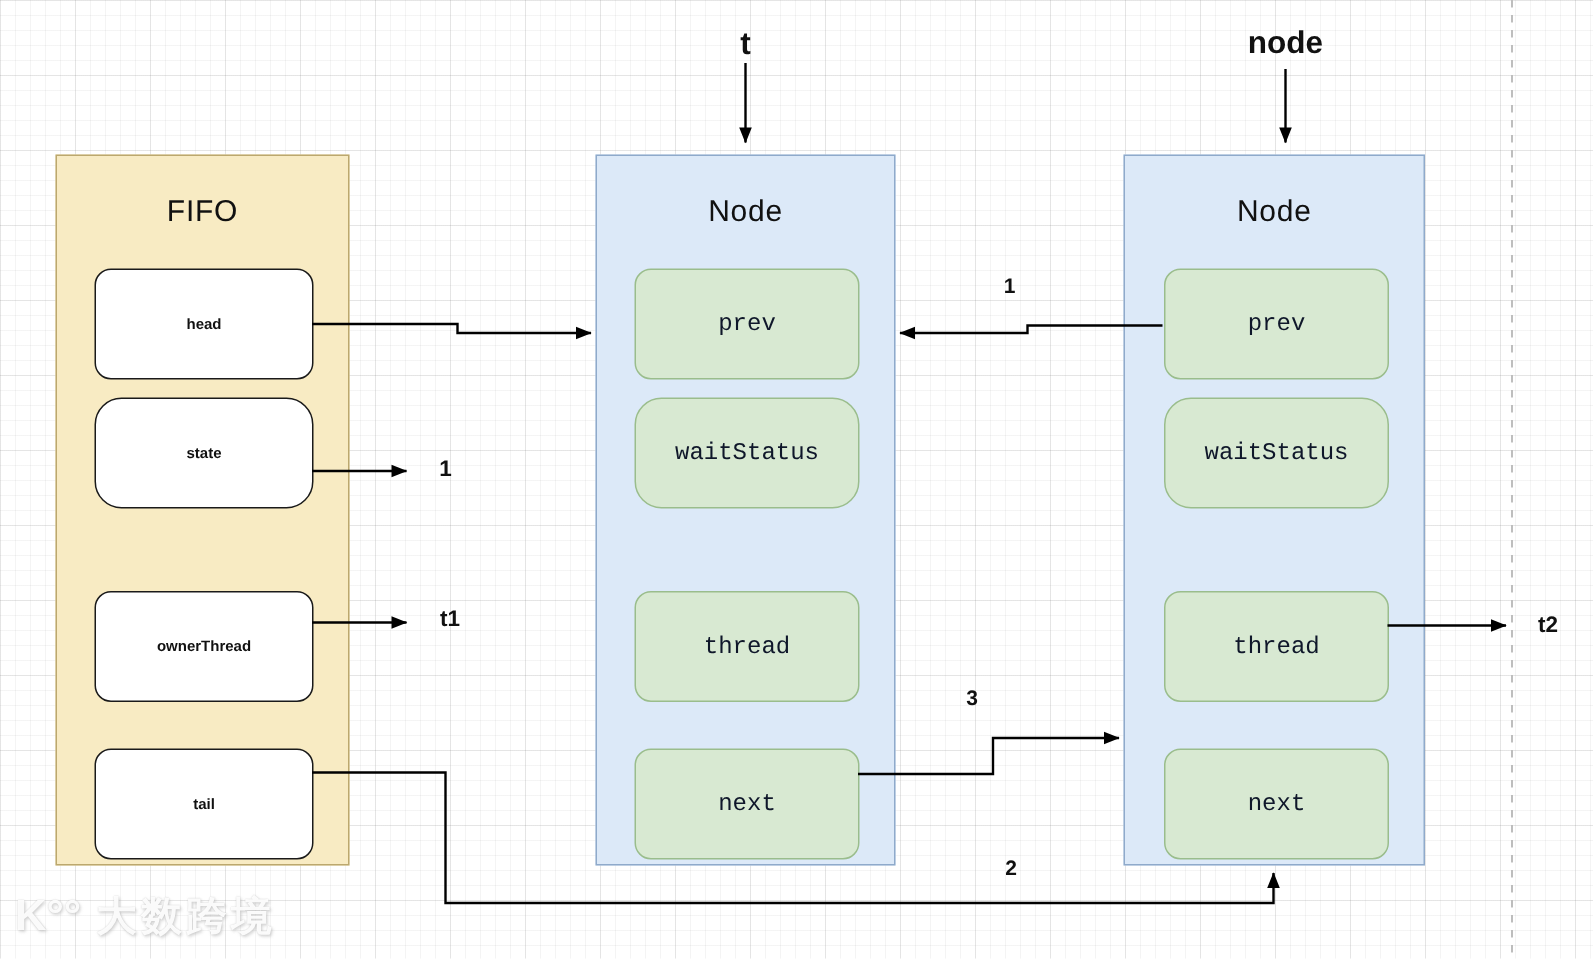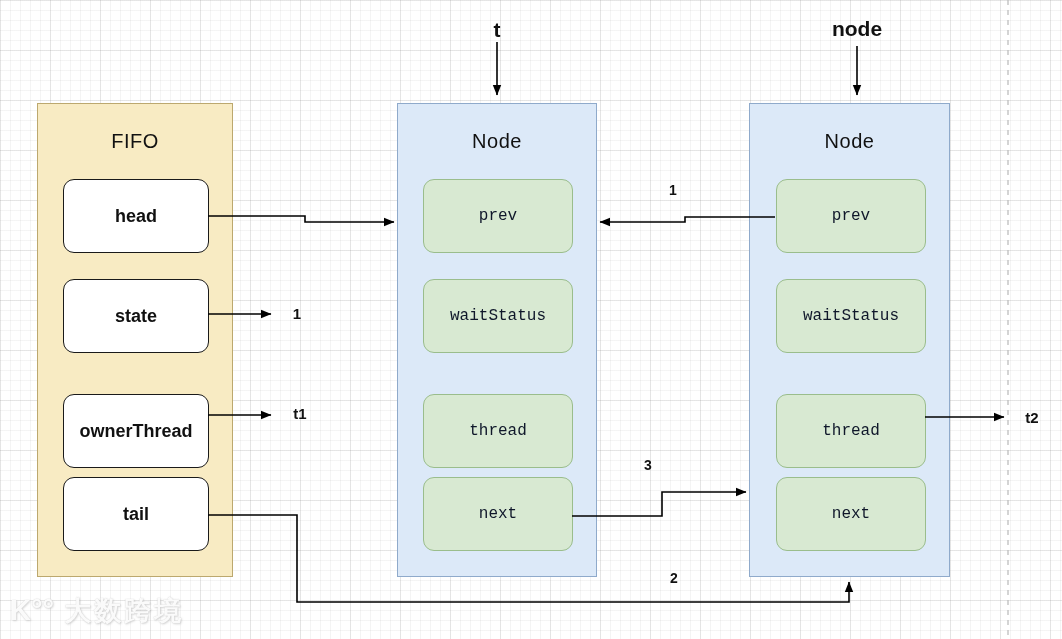--- a/index.html
+++ b/index.html
@@ -35,30 +35,30 @@
     display:flex;align-items:center;justify-content:center;
     font-size:20px;font-weight:normal;letter-spacing:0.5px;
   }
   .field{
     position:absolute;height:74px;box-sizing:border-box;border-radius:11px;
     display:flex;align-items:center;justify-content:center;
   }
   .field.white{
     left:25px;width:146px;background:var(--field-fill);
     border:1.6px solid var(--field-border);
-    font-size:18px;font-weight:bold;
+    font-size:10px;font-weight:bold;
   }
   .field.green{
     left:25px;width:150px;background:var(--green-fill);
     border:1.2px solid var(--green-border);
     font-family:"Liberation Mono","DejaVu Sans Mono",monospace;
     font-size:16px;color:#0f172a;
   }
   .node2 .field.green{left:26px;}
-  .row1{top:75px;} .row2{top:175px;} .row3{top:290px;} .row4{top:373px;}
+  .row1{top:75px;} .row2{top:161px;border-radius:18px;} .row3{top:290px;} .row4{top:395px;}
   svg.wires{position:absolute;left:0;top:0;width:1062px;height:639px;pointer-events:none;}
   svg.wires path.wire{fill:none;stroke:var(--line);stroke-width:1.6px;}
   svg.wires path.dashed{fill:none;stroke:var(--dashed-line);stroke-width:1.3px;stroke-dasharray:5 5;}
   svg.wires marker path{fill:var(--line);stroke:none;}
   .lbl{
     position:absolute;transform:translate(-50%,-50%);
     font-weight:bold;white-space:nowrap;
   }
   .lbl.big{font-size:21px;}
   .lbl.val{font-size:15px;}

